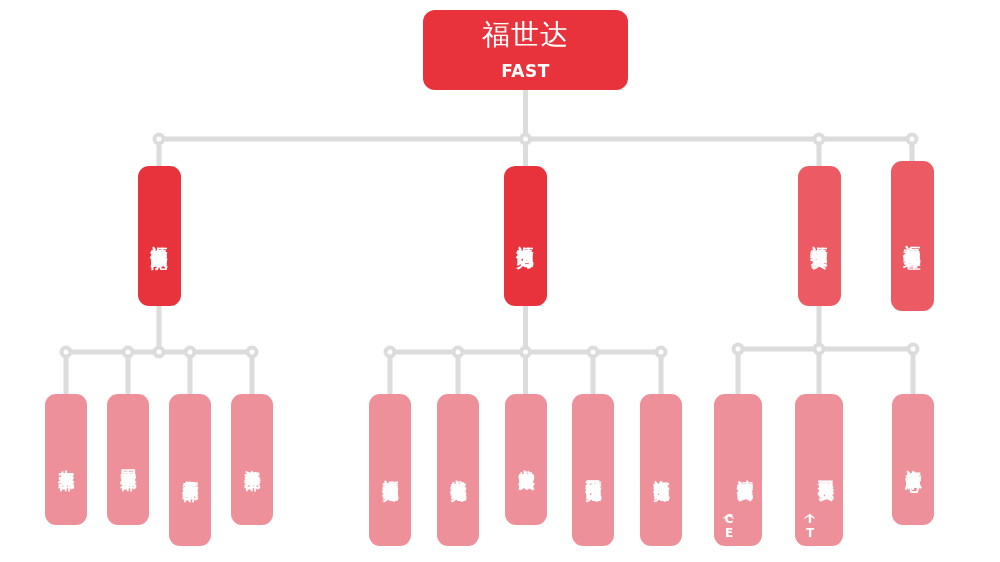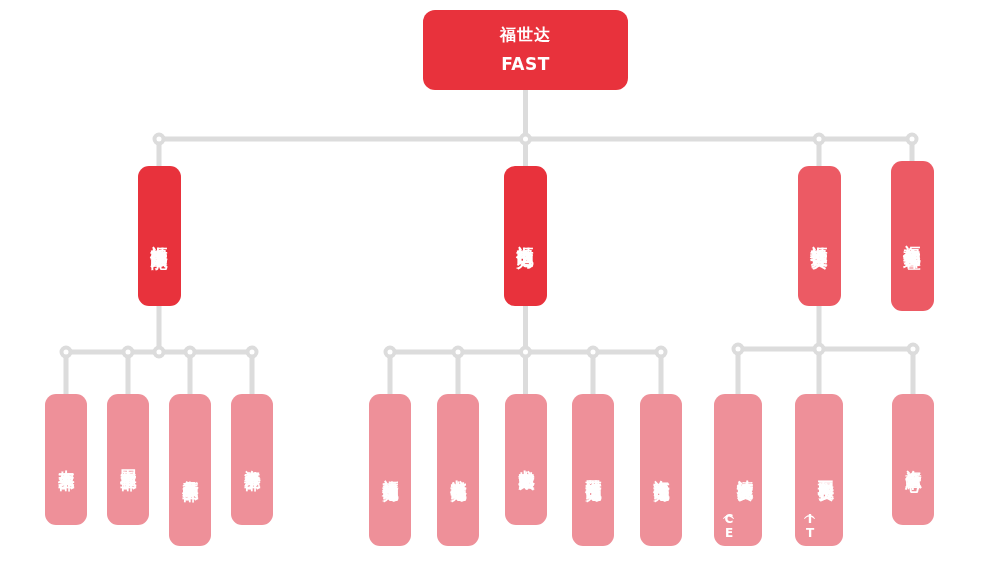--- a/index.html
+++ b/index.html
@@ -37,22 +37,22 @@
     justify-content: center;
     color: #ffffff;
     text-align: center;
   }
   .node.root {
     border-radius: 12px;
     flex-direction: column;
     line-height: 1.18;
   }
   .node.root .cn {
-    font-size: 16px;
-    font-weight: 700;
+    font-size: 28px;
+    font-weight: 400;
     letter-spacing: 1px;
   }
   .node.root .en {
     font-size: 17px;
     font-weight: 700;
     letter-spacing: 0.5px;
     margin-top: 10px;
   }
   
   .vtext {

